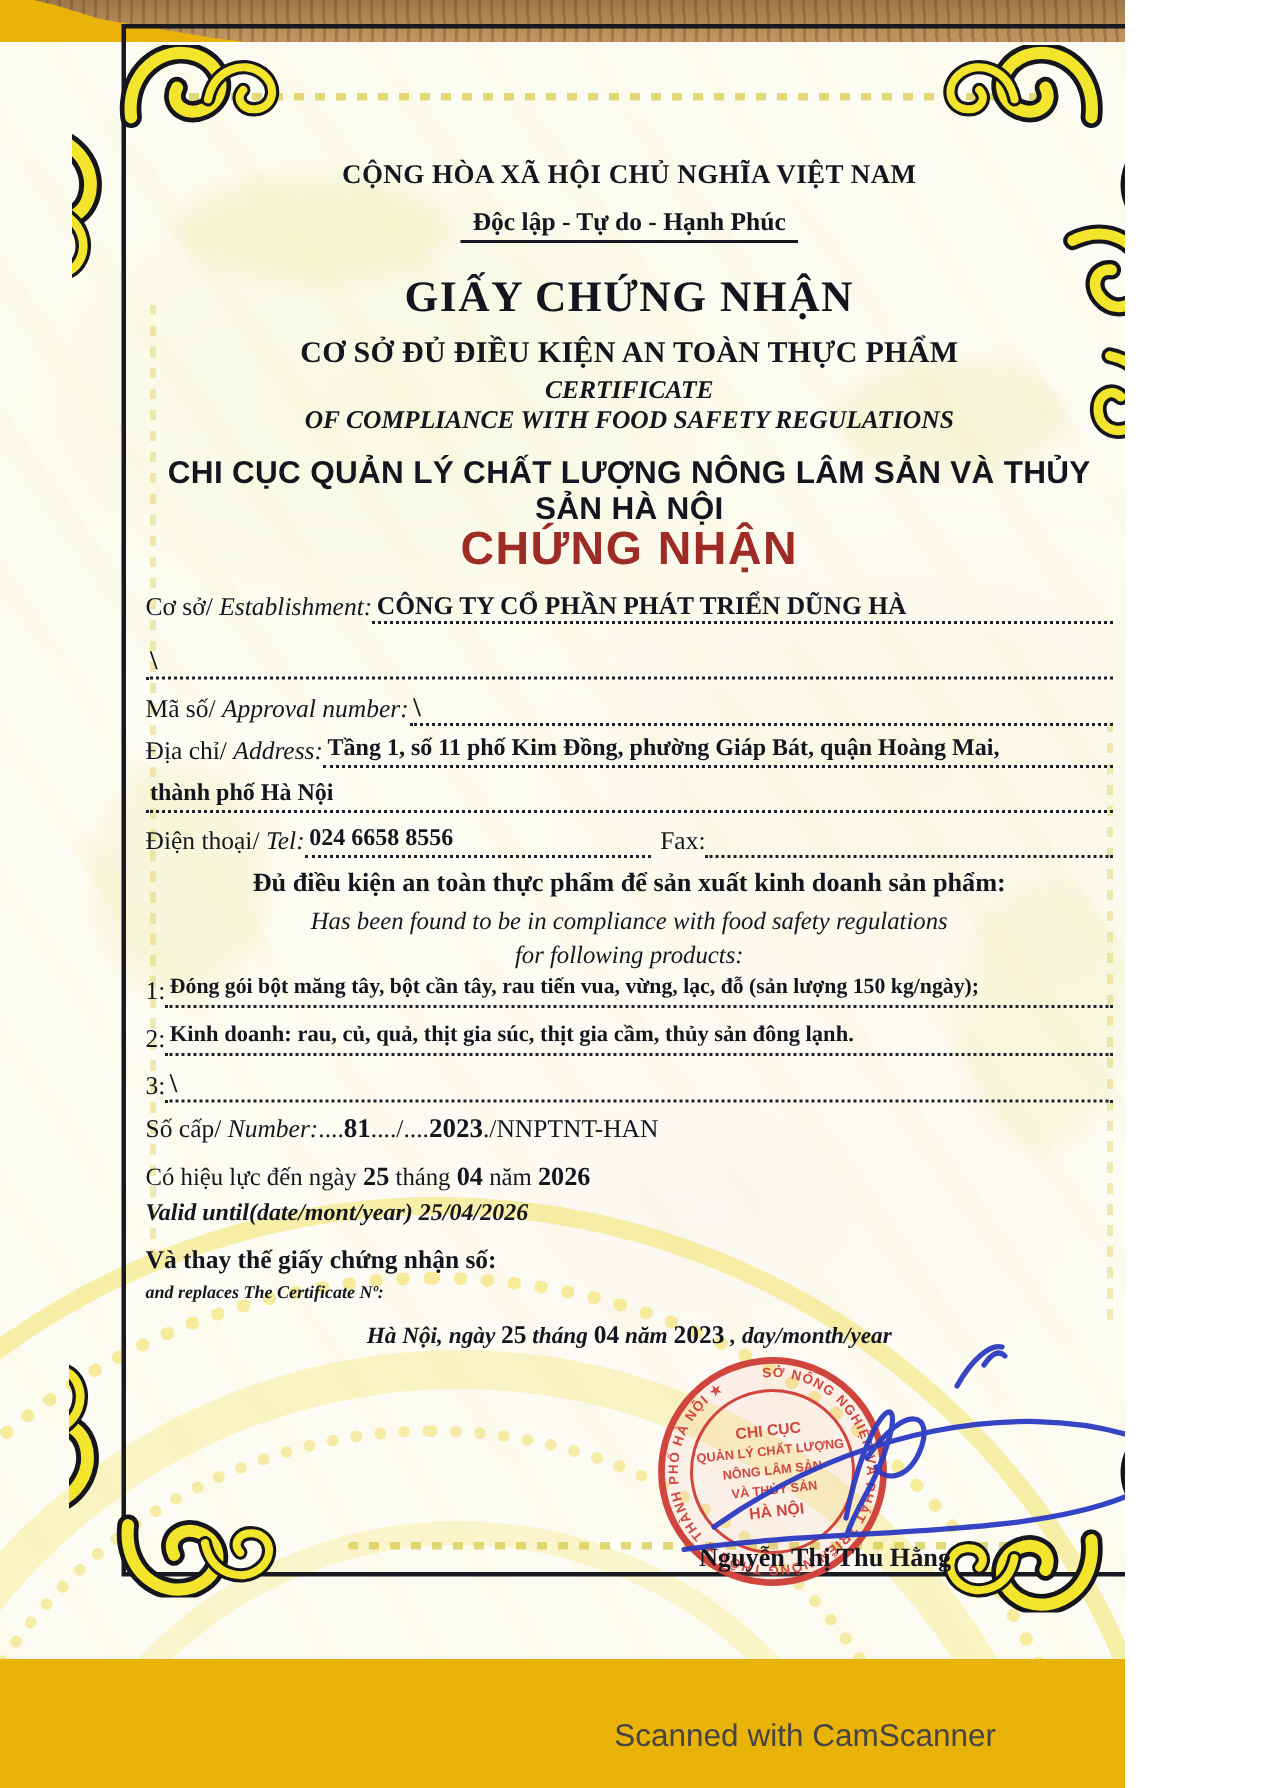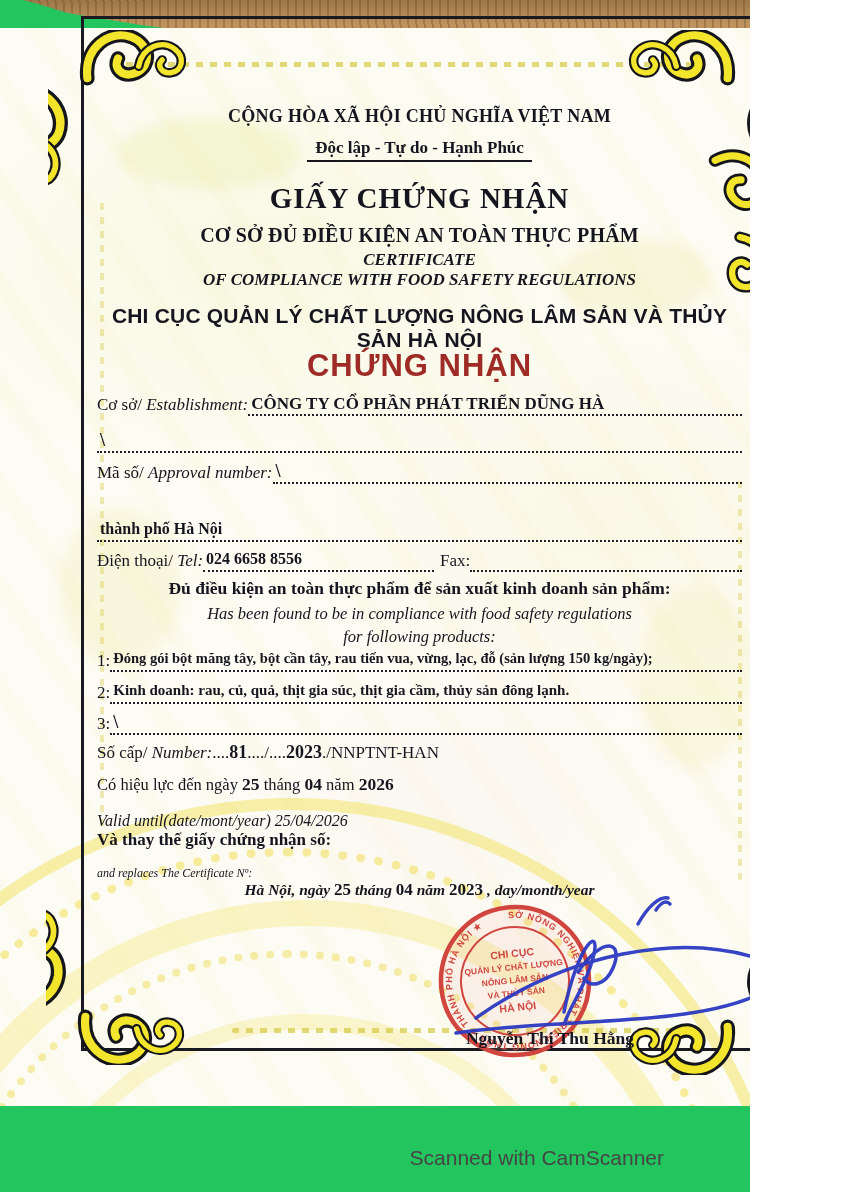--- a/index.html
+++ b/index.html
@@ -1,16 +1,16 @@
 <!DOCTYPE html>
 <html><head>
 <meta charset="utf-8">
 <style>
   html,body{margin:0;padding:0;background:#ffffff;}
-  #shot{position:relative;width:750px;height:1192px;overflow:hidden;background:#22c55e;
+  #shot{position:relative;width:750px;height:1192px;overflow:hidden;background:#eab308;
         font-family:"Liberation Serif", serif;color:#15151f;}
 
   
   .wood{position:absolute;top:0;left:0;right:0;height:46px;z-index:1;
         background:linear-gradient(180deg,#9d7848,#c0945f 55%,#b2885takes);
         background:linear-gradient(180deg,#9d7848,#c0945f 55%,#b28852);
         clip-path:polygon(3% 0,100% 0,100% 92%,88% 72%,73% 96%,56% 64%,36% 90%,19% 55%,9% 28%,5% 8%);}
   .wood:after{content:"";position:absolute;inset:0;
         background:repeating-linear-gradient(88deg,rgba(96,62,30,.30) 0 2px,transparent 2px 8px);}
   .paper{position:absolute;left:0;top:28px;width:843px;height:1078px;background:#fdfcf4;overflow:hidden;z-index:2;}
@@ -55,21 +55,21 @@
   .lbl{white-space:nowrap;padding-bottom:1px;}
   .lbl .en{font-style:italic;margin-top:16px;}
   .fill{flex:1;border-bottom:2.5px dotted #20202c;padding:0 3px 0px;min-height:20px;
         font-weight:bold;font-size:16px;line-height:1.15;white-space:nowrap;overflow:visible;}
   .fill.sm{font-size:14.5px;}
   .slash{font-weight:bold;font-size:18px;}
   .num{white-space:nowrap;padding-bottom:1px;}
 
   .plain{font-size:16.5px;}
   .bold{font-weight:bold;}
-  .bi{font-weight:normal;font-style:italic;margin-top:12px;}
+  .bi{font-weight:bold;font-style:italic;}
   .pdate{font-size:15.5px;font-style:italic;font-weight:bold;text-align:center;padding-right:4px;}
   .pdate .dnum{font-style:normal;font-size:17px;}
 
   .ccblock{position:absolute;left:400px;top:903px;width:300px;text-align:center;z-index:9;
            font-size:17px;font-weight:bold;letter-spacing:.5px;}
   .nameblock{position:absolute;left:420px;top:1028px;width:260px;text-align:center;z-index:9;
            font-size:17.5px;font-weight:bold;}
   .stamp{position:absolute;left:436px;top:902px;z-index:8;transform:rotate(-6deg);}
   .sig{position:absolute;left:412px;top:850px;z-index:10;}
 </style>
@@ -148,20 +148,24 @@
   </div>
   <div class="row field" style="top:430px">
     <span class="fill"><span class="slash">\</span></span>
   </div>
 
   <div class="row field" style="top:461px">
     <span class="lbl"><span>Mã số/</span> <span class="en">Approval number:</span></span>
     <span class="fill"><span class="slash">\</span></span>
   </div>
 
+  <div class="row field" style="top:490px">
+    <span class="lbl"><span>Địa chỉ/</span> <span class="en">Address:</span></span>
+    <span class="fill">Tầng 1, số 11 phố Kim Đồng, phường Giáp Bát, quận Hoàng Mai,</span>
+  </div>
   <div class="row field" style="top:520px">
     <span class="fill">thành phố Hà Nội</span>
   </div>
 
   <div class="row field" style="top:550px">
     <span class="lbl"><span>Điện thoại/</span> <span class="en">Tel:</span></span>
     <span class="fill" style="max-width:225px">024 6658 8556</span>
     <span class="lbl" style="padding-left:6px">Fax:</span>
     <span class="fill"></span>
   </div>

